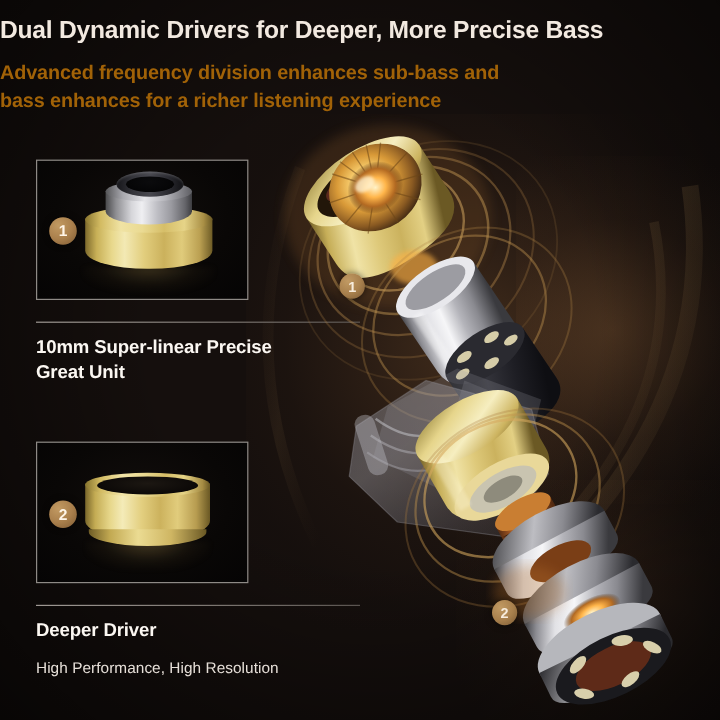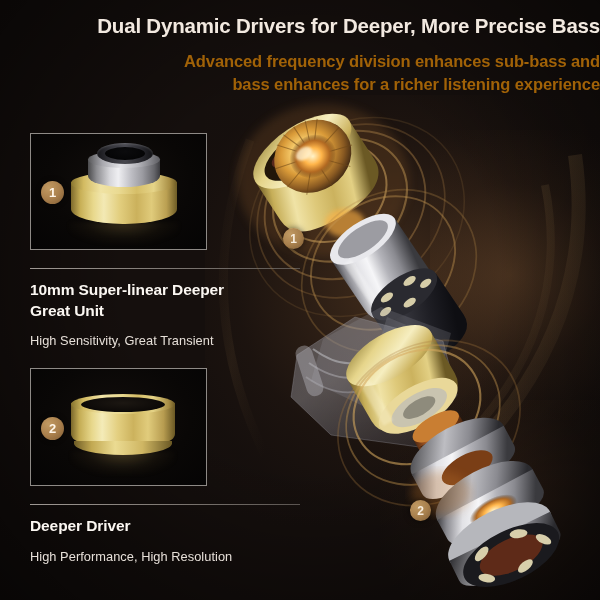--- a/index.html
+++ b/index.html
@@ -35,21 +35,21 @@
     pointer-events:none;
   }
   .bg-vignette{
     position:absolute; inset:0;
     background:radial-gradient(ellipse at 52% 46%, rgba(0,0,0,0) 42%, rgba(0,0,0,0.40) 78%, rgba(0,0,0,0.62) 100%);
     pointer-events:none;
   }
   .bg-arcs{ position:absolute; inset:0; pointer-events:none; }
 
   
-  .header{ position:absolute; left:0; top:0; width:600px; text-align:right; }
+  .header{ position:absolute; left:0; top:0; width:600px; text-align:left; }
   .title{
     font-size:20.5px; font-weight:bold; color:#F2E9E0;
     letter-spacing:-0.2px; line-height:1.2; padding-top:14px;
   }
   .subtitle{
     font-size:16.5px; font-weight:bold; color:#a16207;
     line-height:1.42; padding-top:11px; letter-spacing:-0.1px;
   }
 
   
@@ -220,24 +220,23 @@
       <div class="t1-goldtop"></div>
       <div class="t1-silver"></div>
       <div class="t1-silvertop"></div>
       <div class="t1-black"></div>
       <div class="t1-hole"></div>
     </div>
     <div class="badge">1</div>
   </div>
   <div class="divider"></div>
   <div class="feat-title">
-    <div>10mm Super-linear Deeper</div>
+    <div>10mm Super-linear Precise</div>
     <div>Great Unit</div>
   </div>
-  <div class="feat-sub">High Sensitivity, Great Transient</div>
 </div>
 
 <div class="feature feature-2">
   <div class="thumb thumb-2">
     <div class="t2-wrap">
       <div class="t2-reflect"></div>
       <div class="t2-body"></div>
       <div class="t2-lip"></div>
       <div class="t2-top"></div>
       <div class="t2-inner"></div>

